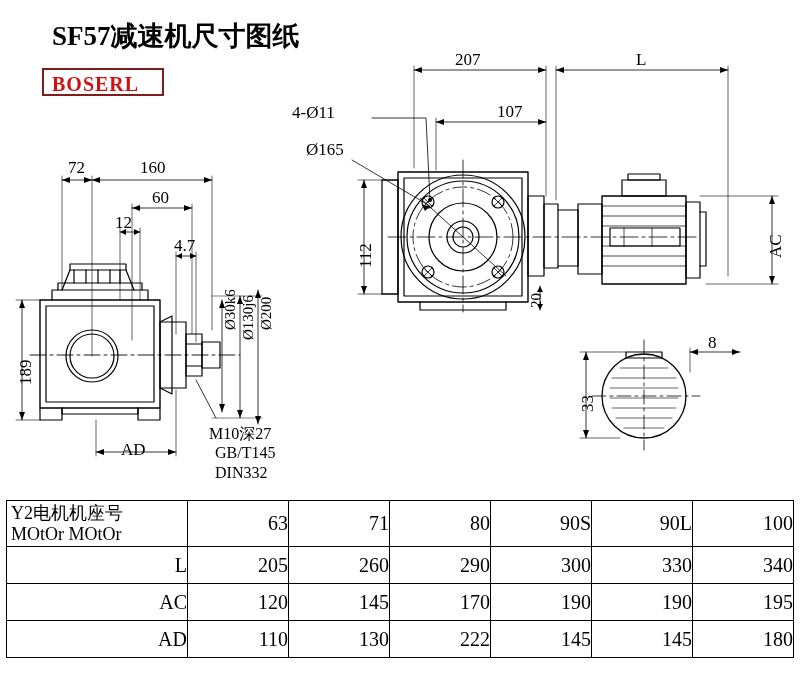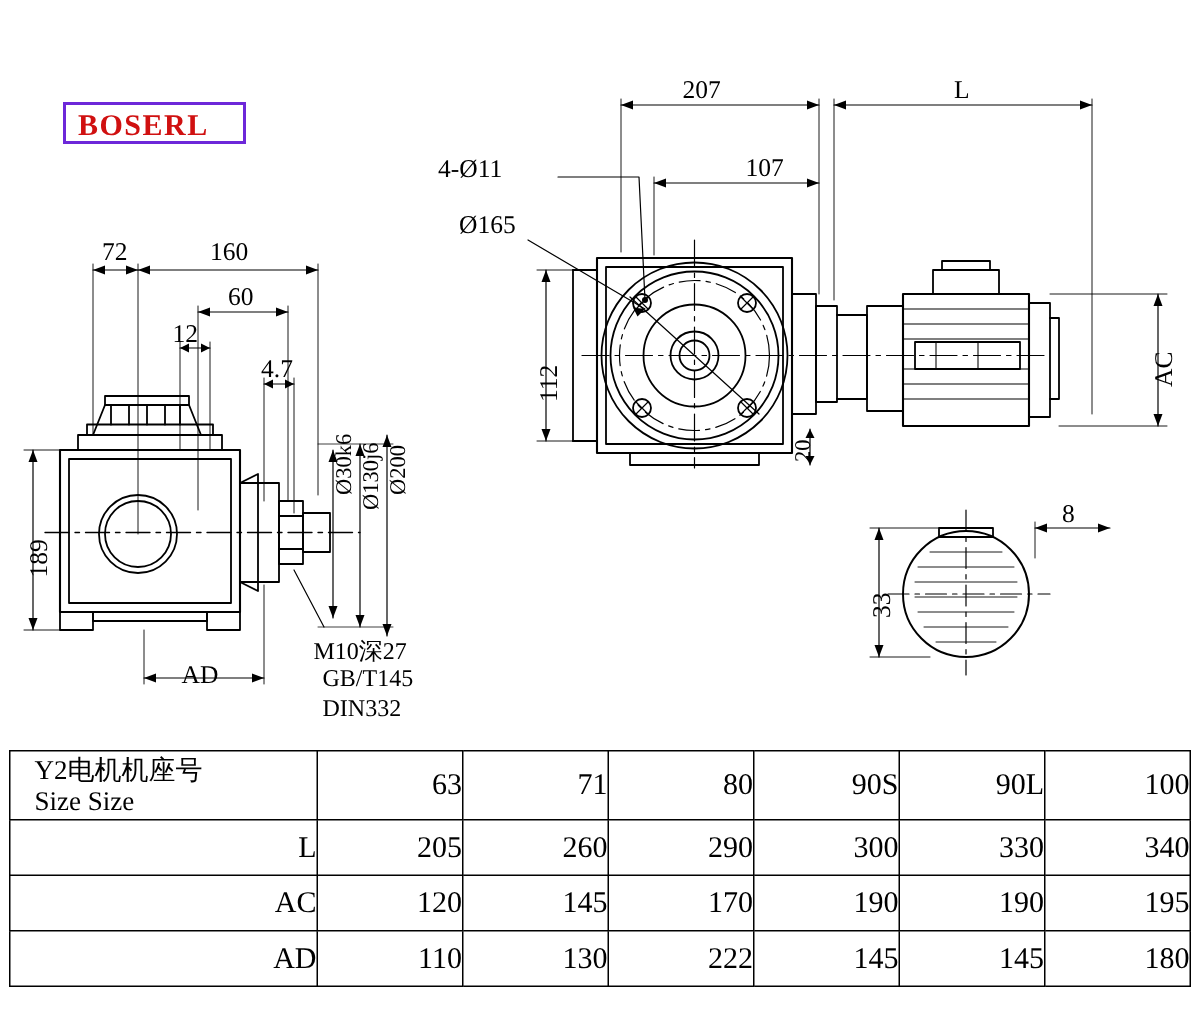--- a/index.html
+++ b/index.html
@@ -30,21 +30,21 @@
     font-weight: bold;
     letter-spacing: 0px;
     white-space: nowrap;
   }
   .logo-box {
     position: absolute;
     left: 42px;
     top: 68px;
     width: 122px;
     height: 28px;
-    border: 2px solid #6d28d9;
+    border: 2px solid #7f1d1d;
     box-sizing: border-box;
   }
   .logo-text {
     position: absolute;
     left: 8px;
     top: 3px;
     font-family: "Liberation Serif", serif;
     font-size: 20px;
     font-weight: bold;
     color: #d01010;
@@ -72,21 +72,21 @@
     height: 36px;
     padding: 0;
   }
   .spec-table td.rowhead {
     width: 172px;
     font-size: 20px;
   }
   .spec-table td.rowhead.double {
     line-height: 1.15;
     font-size: 18px;
-    padding: 2px 16px;
+    padding: 2px 4px;
     text-align: left;
   }
   .rowhead .cn {
     display: block;
     white-space: nowrap;
   }
   .rowhead .en {
     display: block;
     white-space: nowrap;
   }
@@ -107,20 +107,21 @@
     font-family: "Liberation Serif", serif;
     font-size: 16px;
     white-space: nowrap;
   }
 </style>
 </head>
 <body>
 
 <div id="root">
 
+  <div class="title">SF57减速机尺寸图纸</div>
 
   <div class="logo-box">
     <div class="logo-text">BOSERL</div>
   </div>
 
   <svg class="svg-layer" width="800" height="500" viewBox="0 0 800 500">
     <g fill="none" stroke="#000" stroke-width="1.2" stroke-linecap="round" stroke-linejoin="round">
 
       <rect x="40" y="300" width="120" height="108" stroke-width="1.4"></rect>
       <rect x="46" y="306" width="108" height="96"></rect>
@@ -327,21 +328,21 @@
 
   <div class="note" style="left:209px; top:424px;">M10深27</div>
   <div class="note" style="left:215px; top:444px;">GB/T145</div>
   <div class="note" style="left:215px; top:464px;">DIN332</div>
 
   <table class="spec-table">
     <tbody>
       <tr>
         <td class="rowhead double">
           <span class="cn">Y2电机机座号</span>
-          <span class="en">Size Size</span>
+          <span class="en">MOtOr MOtOr</span>
         </td>
         <td>63</td>
         <td>71</td>
         <td>80</td>
         <td>90S</td>
         <td>90L</td>
         <td>100</td>
       </tr>
       <tr>
         <td class="rowhead">L</td>

